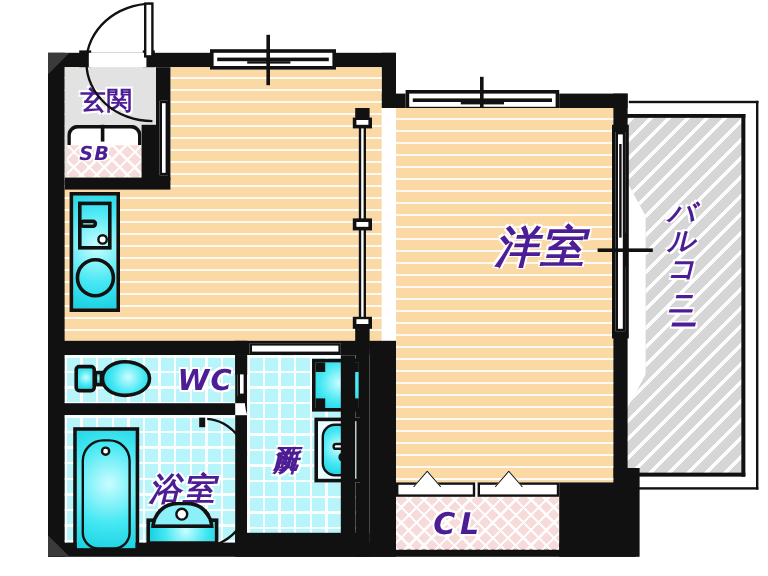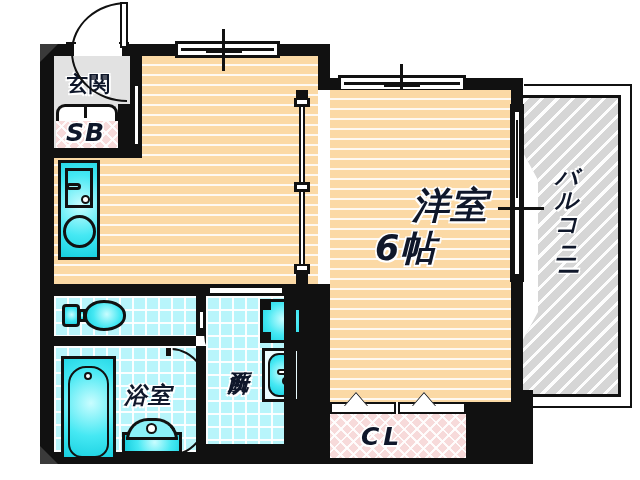--- a/index.html
+++ b/index.html
@@ -44,21 +44,21 @@
   }
   .fl-balcony{
     background-color:#d6d6d6;
     background-image:repeating-linear-gradient(-45deg,
        rgba(255,255,255,.95) 0 3px, rgba(255,255,255,0) 3px 11px);
   }
 
   
   .lbl{
     position:absolute;
-    color:#0f172a;
+    color:#4c1d95;
     font-weight:bold;
     font-style:italic;
     white-space:nowrap;
     letter-spacing:1px;
     text-shadow:
        1.5px 1.5px 0 #fff, -1.5px 1.5px 0 #fff,
        1.5px -1.5px 0 #fff, -1.5px -1.5px 0 #fff;
   }
   .lbl-jp{font-family:"DejaVu Sans",sans-serif;}
   .lbl-vert{writing-mode:vertical-rl;text-orientation:upright;}
@@ -111,21 +111,21 @@
   <div class="abs fl-wood" style="left:54px;top:56px;width:264px;height:228px;"></div>
 
   <div class="abs fl-gray" style="left:54px;top:56px;width:88px;height:94px;"></div>
   <div class="lbl lbl-jp" style="left:67px;top:70px;font-size:21px;font-style:normal;">玄関</div>
 
   <div class="abs fl-closet" style="left:56px;top:119px;width:62px;height:29px;"></div>
   <div class="abs" style="left:56px;top:104px;width:62px;height:17px;background:#fff;
               border-top:3px solid #111;border-left:3px solid #111;border-right:3px solid #111;
               border-radius:9px 9px 0 0;"></div>
   <div class="abs wall" style="left:84px;top:104px;width:3px;height:14px;"></div>
-  <div class="lbl" style="left:66px;top:118px;font-size:25px;">SB</div>
+  <div class="lbl" style="left:66px;top:118px;font-size:16px;">SB</div>
 
   <div class="abs wall" style="left:118px;top:104px;width:16px;height:46px;"></div>
   <div class="abs wall" style="left:54px;top:148px;width:88px;height:10px;"></div>
 
   <div class="abs wall" style="left:130px;top:56px;width:12px;height:94px;"></div>
   <div class="abs" style="left:133px;top:84px;width:7px;height:62px;background:#fff;border:2px solid #111;"></div>
 
 
   <div class="fx cyanfill fx-line" style="left:58px;top:160px;width:42px;height:100px;"></div>
   <div class="fx fx-line" style="left:65px;top:168px;width:28px;height:40px;background:transparent;"></div>
@@ -146,21 +146,20 @@
   <div class="abs wall" style="left:66px;top:42px;width:10px;height:14px;"></div>
   <div class="abs wall" style="left:119px;top:42px;width:10px;height:14px;"></div>
   <div class="abs" style="left:74px;top:44px;width:48px;height:12px;background:#fff;"></div>
   <div class="doorarc" style="left:71px;top:2px;width:108px;height:96px;border-color:#111;
               clip-path:polygon(0 100%,50% 100%,50% 0,0 0);border-radius:50%;"></div>
   <div class="abs wall" style="left:120px;top:2px;width:8px;height:46px;"></div>
   <div class="abs" style="left:122px;top:4px;width:4px;height:42px;background:#fff;"></div>
 
   <div class="abs fl-wood" style="left:330px;top:90px;width:181px;height:312px;"></div>
   <div class="lbl lbl-jp" style="left:364px;top:181px;font-size:37px;margin-left:48px;">洋室</div>
-  <div class="lbl lbl-jp" style="left:375px;top:225px;font-size:35px;">6帖</div>
 
   <div class="abs wall" style="left:296px;top:90px;width:12px;height:12px;"></div>
   <div class="abs wall" style="left:296px;top:272px;width:12px;height:20px;"></div>
   <div class="abs" style="left:299px;top:100px;width:6px;height:175px;background:#fff;border:2px solid #111;"></div>
   <div class="abs wall" style="left:294px;top:98px;width:16px;height:9px;"></div>
   <div class="abs" style="left:297px;top:100px;width:10px;height:4px;background:#fff;"></div>
   <div class="abs wall" style="left:294px;top:182px;width:16px;height:10px;"></div>
   <div class="abs" style="left:297px;top:185px;width:10px;height:4px;background:#fff;"></div>
   <div class="abs wall" style="left:294px;top:264px;width:16px;height:10px;"></div>
   <div class="abs" style="left:297px;top:266px;width:10px;height:4px;background:#fff;"></div>
@@ -185,33 +184,34 @@
               border-right:12px solid transparent;border-bottom:14px solid #fff;"></div>
   <div class="abs" style="left:344px;top:392px;width:24px;height:14px;
               clip-path:polygon(50% 0,100% 100%,96% 100%,50% 9%,4% 100%,0 100%);background:#111;"></div>
   <div class="abs" style="left:412px;top:392px;width:0;height:0;border-left:12px solid transparent;
               border-right:12px solid transparent;border-bottom:14px solid #fff;"></div>
   <div class="abs" style="left:412px;top:392px;width:24px;height:14px;
               clip-path:polygon(50% 0,100% 100%,96% 100%,50% 9%,4% 100%,0 100%);background:#111;"></div>
   <div class="abs wall" style="left:466px;top:402px;width:46px;height:62px;"></div>
 
   <div class="abs fl-tile" style="left:54px;top:296px;width:142px;height:40px;"></div>
+  <div class="lbl" style="left:148px;top:303px;font-size:24px;">WC</div>
 
   <div class="fx cyanfill fx-line" style="left:62px;top:304px;width:18px;height:23px;border-radius:4px;"></div>
   <div class="fx cyanfill fx-line" style="left:78px;top:309px;width:8px;height:13px;"></div>
   <div class="fx cyanfill fx-line" style="left:84px;top:300px;width:42px;height:31px;border-radius:50% 55% 55% 50%/50%;"></div>
   <div class="abs wall" style="left:40px;top:336px;width:156px;height:10px;"></div>
   <div class="abs wall" style="left:196px;top:284px;width:10px;height:52px;"></div>
 
   <div class="abs" style="left:198px;top:296px;width:7px;height:34px;background:#fff;border:2px solid #111;"></div>
   <div class="doorarc" style="left:204px;top:294px;width:86px;height:76px;
               clip-path:polygon(0 0,48% 0,48% 100%,0 100%);"></div>
 
   <div class="abs fl-tile" style="left:54px;top:346px;width:142px;height:106px;"></div>
-  <div class="lbl lbl-jp" style="left:124px;top:380px;font-size:23px;">浴室</div>
+  <div class="lbl lbl-jp" style="left:124px;top:390px;font-size:27px;">浴室</div>
 
   <div class="fx cyanfill fx-line" style="left:61px;top:356px;width:55px;height:104px;"></div>
   <div class="fx fx-line" style="left:68px;top:366px;width:41px;height:92px;border-radius:18px 18px 14px 14px;background:transparent;border-width:2px;"></div>
   <div class="fx fx-line" style="left:84px;top:372px;width:8px;height:8px;border-radius:50%;background:#fff;border-width:2px;"></div>
 
   <div class="fx cyanfill fx-line" style="left:122px;top:432px;width:60px;height:22px;"></div>
   <div class="fx fx-line" style="left:126px;top:418px;width:52px;height:22px;border-radius:26px 26px 0 0;background:#8bf0f8;"></div>
   <div class="fx fx-line" style="left:146px;top:423px;width:11px;height:11px;border-radius:50%;background:#fff;border-width:2px;"></div>
 
   <div class="abs wall" style="left:196px;top:346px;width:10px;height:106px;"></div>

